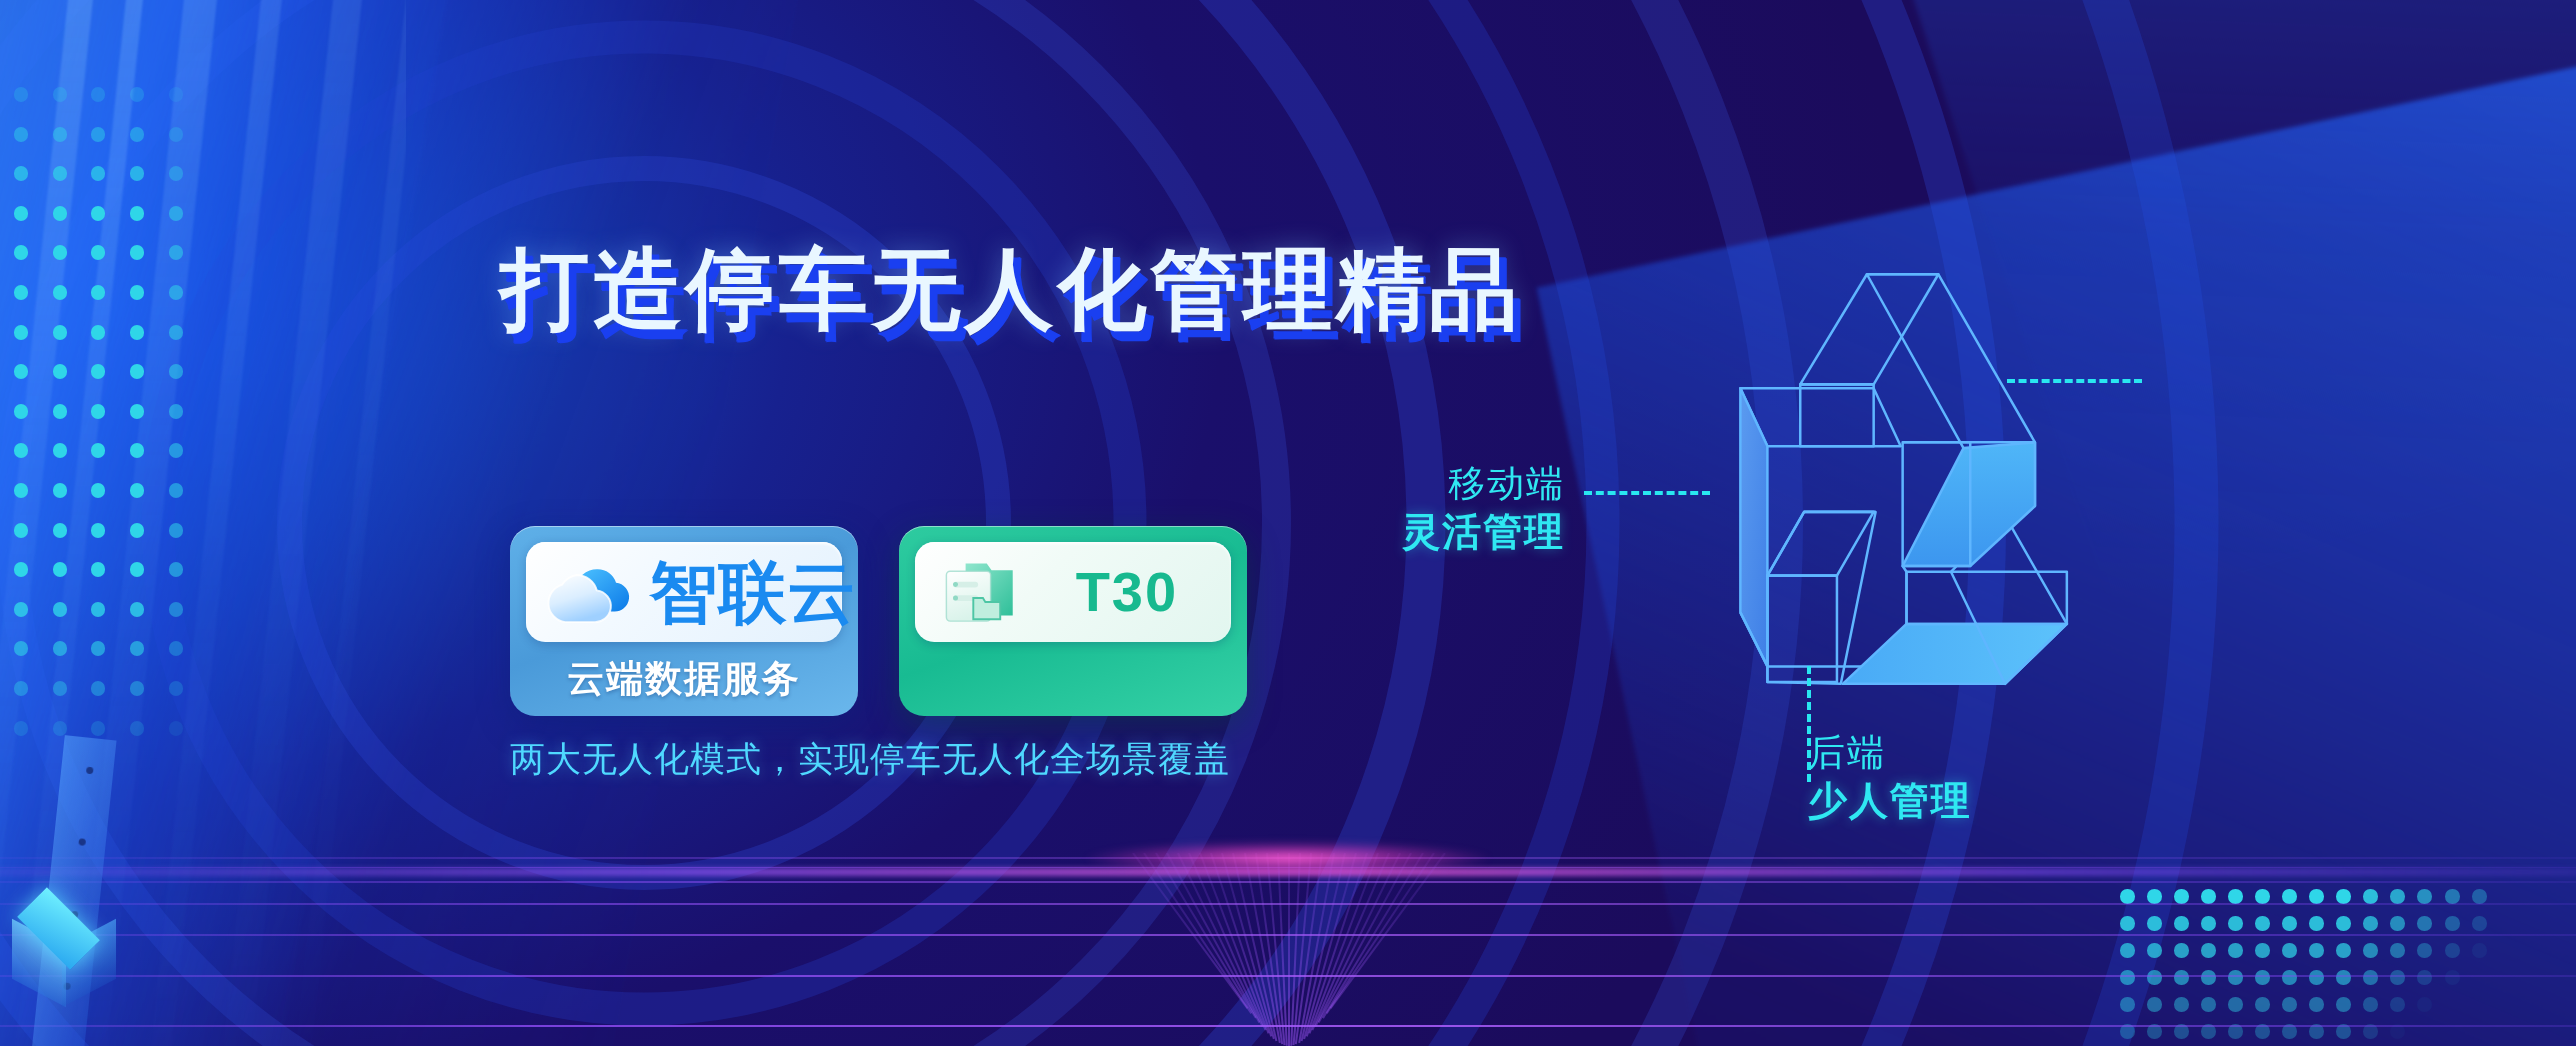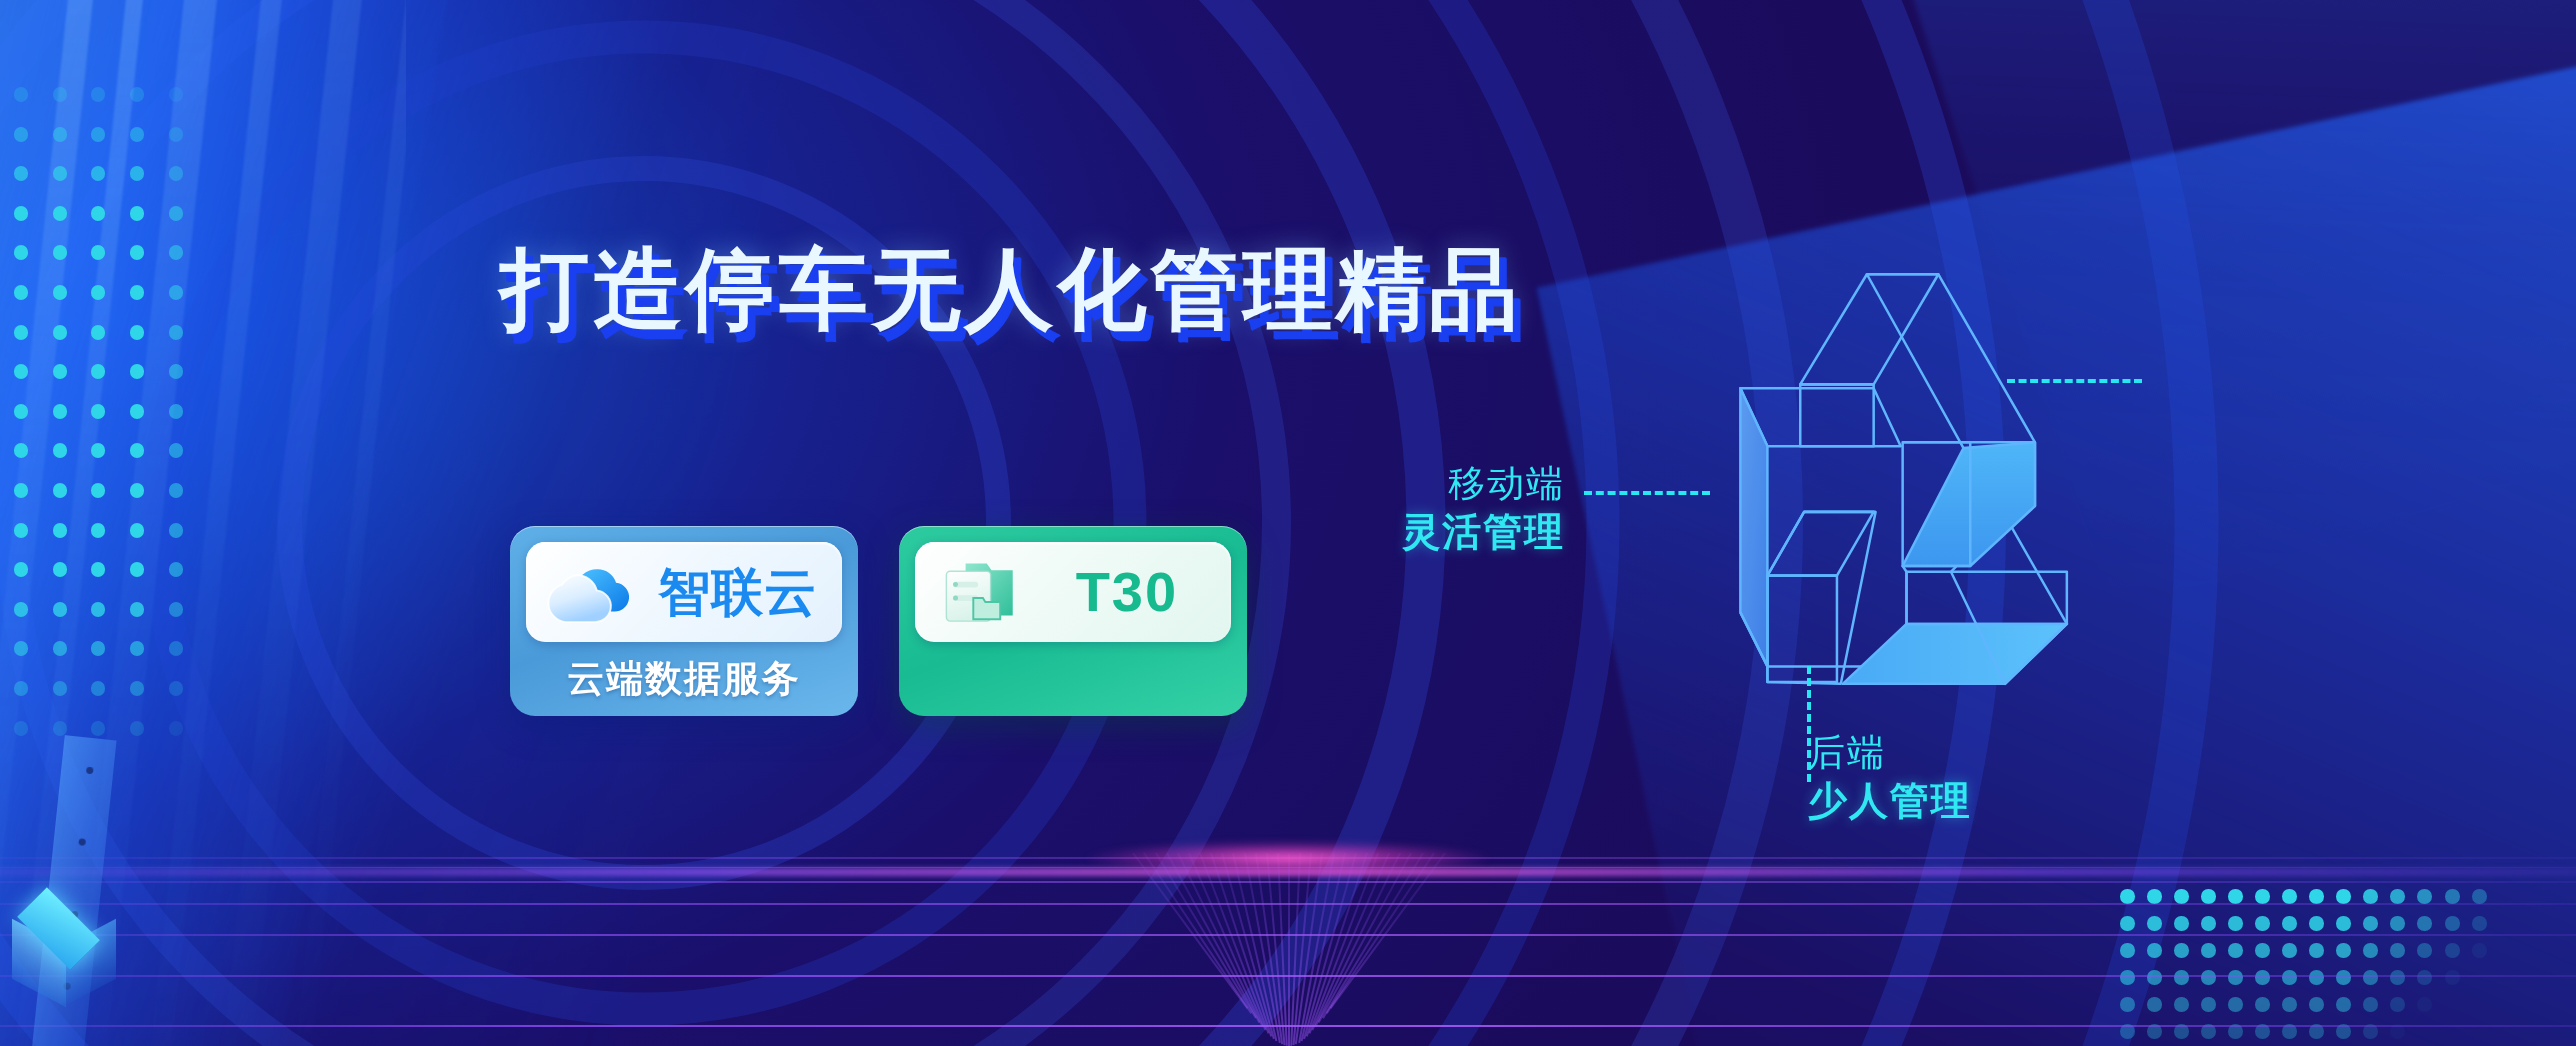--- a/index.html
+++ b/index.html
@@ -169,21 +169,21 @@
     height:100px; border-radius:19.3px;
     display:flex; align-items:center; gap:7.7px; padding:0 15.5px;
     background:linear-gradient(135deg,#ffffff 0%,#f2f9ff 40%,#e3f1fd 100%);
     box-shadow:inset 0 1.9px 2.9px rgba(255,255,255,.9), 0 2.9px 9.7px rgba(12,40,110,.22);
   }
   .card.green .pill{
     background:linear-gradient(135deg,#ffffff 0%,#f1fbf7 40%,#e2f6ef 100%);
   }
   .logo{ width:100px; height:85px; flex:0 0 100px; position:relative; }
   .brand{
-    font-size:52px; font-weight:700; letter-spacing:1px; line-height:1;
+    font-size:68px; font-weight:700; letter-spacing:1px; line-height:1;
     flex:1; text-align:center; white-space:nowrap;
   }
   .card.blue .brand{ color:#1a8af0; }
   .card.green .brand{ color:#17b98f; font-size:56px; letter-spacing:1.9px; }
   .card-label{
     margin-top:11.6px; text-align:center;
     font-size:37px; font-weight:700; letter-spacing:1.9px; color:#ffffff;
     text-shadow:0 1.9px 3.9px rgba(10,40,100,.30);
     white-space:nowrap;
   }
@@ -528,20 +528,21 @@
             <circle cx="25.5" cy="50" r="2.6" fill="#8fd9c4"></circle>
             <path d="M44 50h10l2.5 4H72v18H44z" fill="#bfeede" stroke="#4dc6a5" stroke-width="2"></path>
           </svg>
         </div>
         <div class="brand">T30</div>
       </div>
     </div>
 
   </div>
 
+  <div class="caption">两大无人化模式，实现停车无人化全场景覆盖</div>
 
   <div class="iso">
     <svg viewBox="0 0 480 470">
       <defs>
         <linearGradient id="fa" x1="0" y1="0" x2="1" y2="1">
           <stop offset="0" stop-color="#5b9bf0"></stop>
             <stop offset="1" stop-color="#3f7fe6"></stop>
         </linearGradient>
         <linearGradient id="fb" x1="0" y1="0" x2="0" y2="1">
           <stop offset="0" stop-color="#4fb6f8"></stop>

